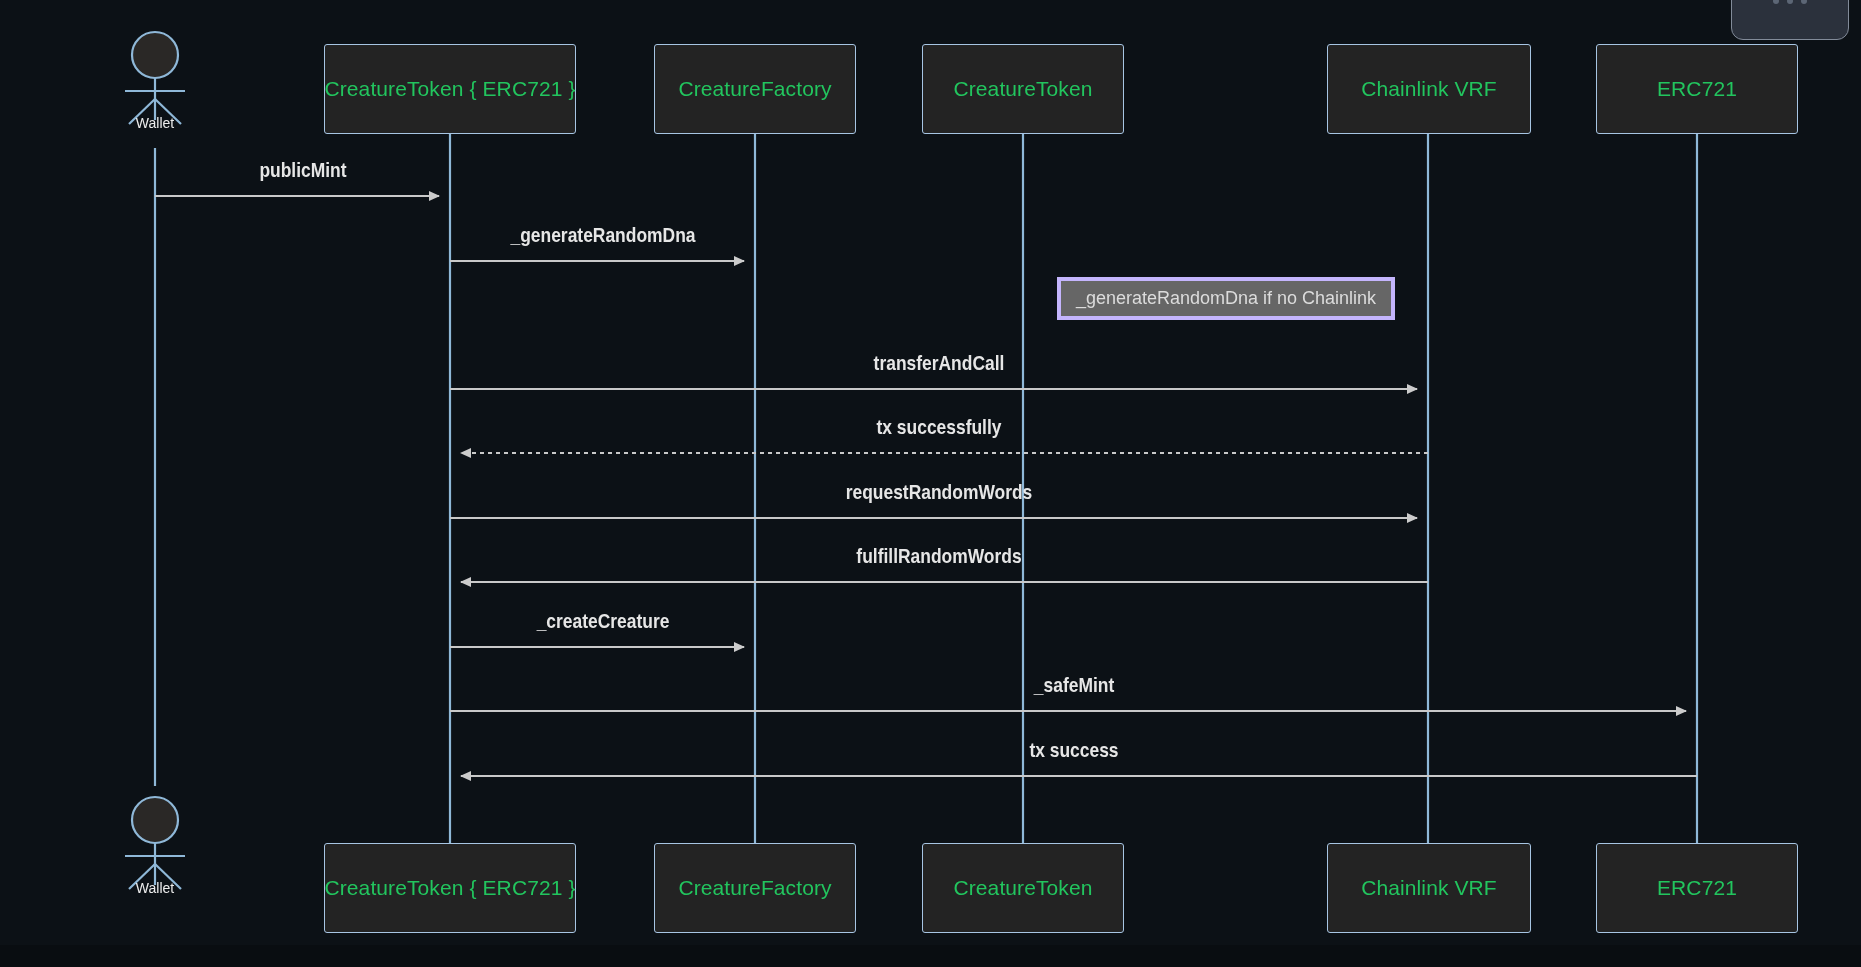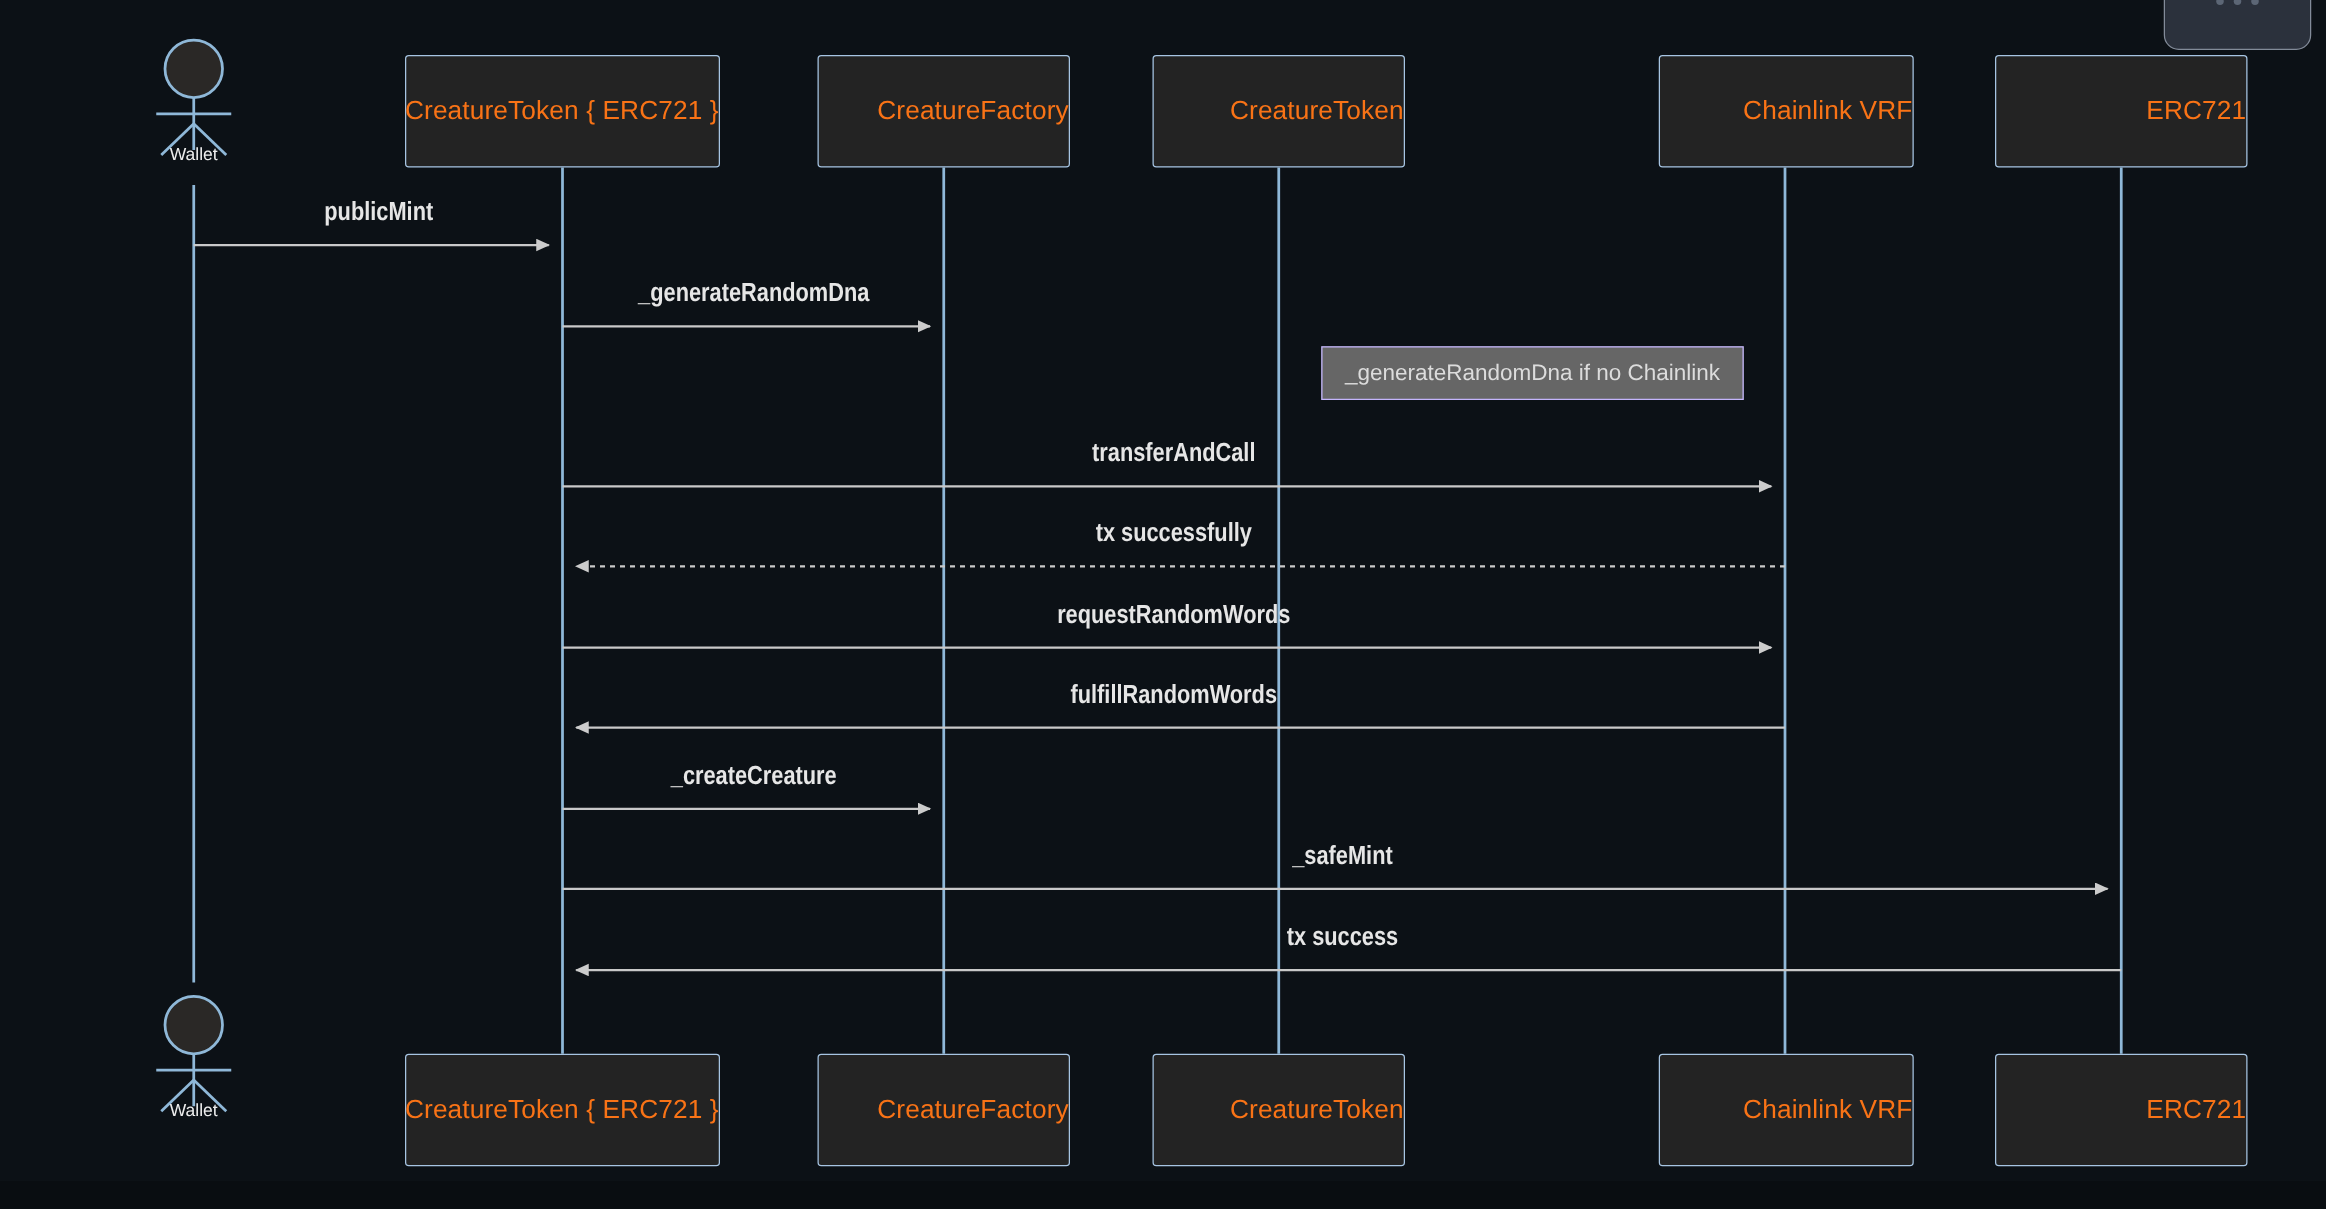--- a/index.html
+++ b/index.html
@@ -36,22 +36,22 @@
 
   
   .participant-box {
     position: absolute;
     box-sizing: border-box;
     background: #232323;
     border: 1.6px solid #a7c5e3;
     border-radius: 3px;
     display: flex;
     align-items: center;
-    justify-content: flex-end;
-    color: #f97316;
+    justify-content: center;
+    color: #22c55e;
     font-family: "Liberation Sans", sans-serif;
     font-size: 21px;
     font-weight: 400;
     letter-spacing: 0.1px;
     white-space: nowrap;
   }
 
   
   .actor-label {
     position: absolute;
@@ -73,21 +73,21 @@
     transform: scaleX(0.83);
     transform-origin: 50% 50%;
     text-align: center;
   }
 
   
   .note-box {
     position: absolute;
     box-sizing: border-box;
     background: #666666;
-    border: 1px solid #c4b5fd;
+    border: 4px solid #c4b5fd;
     display: flex;
     align-items: center;
     justify-content: center;
     color: #dcdcdc;
     font-family: "Liberation Sans", sans-serif;
     font-size: 18px;
     font-weight: 400;
     white-space: nowrap;
     padding: 0 28px;
   }

